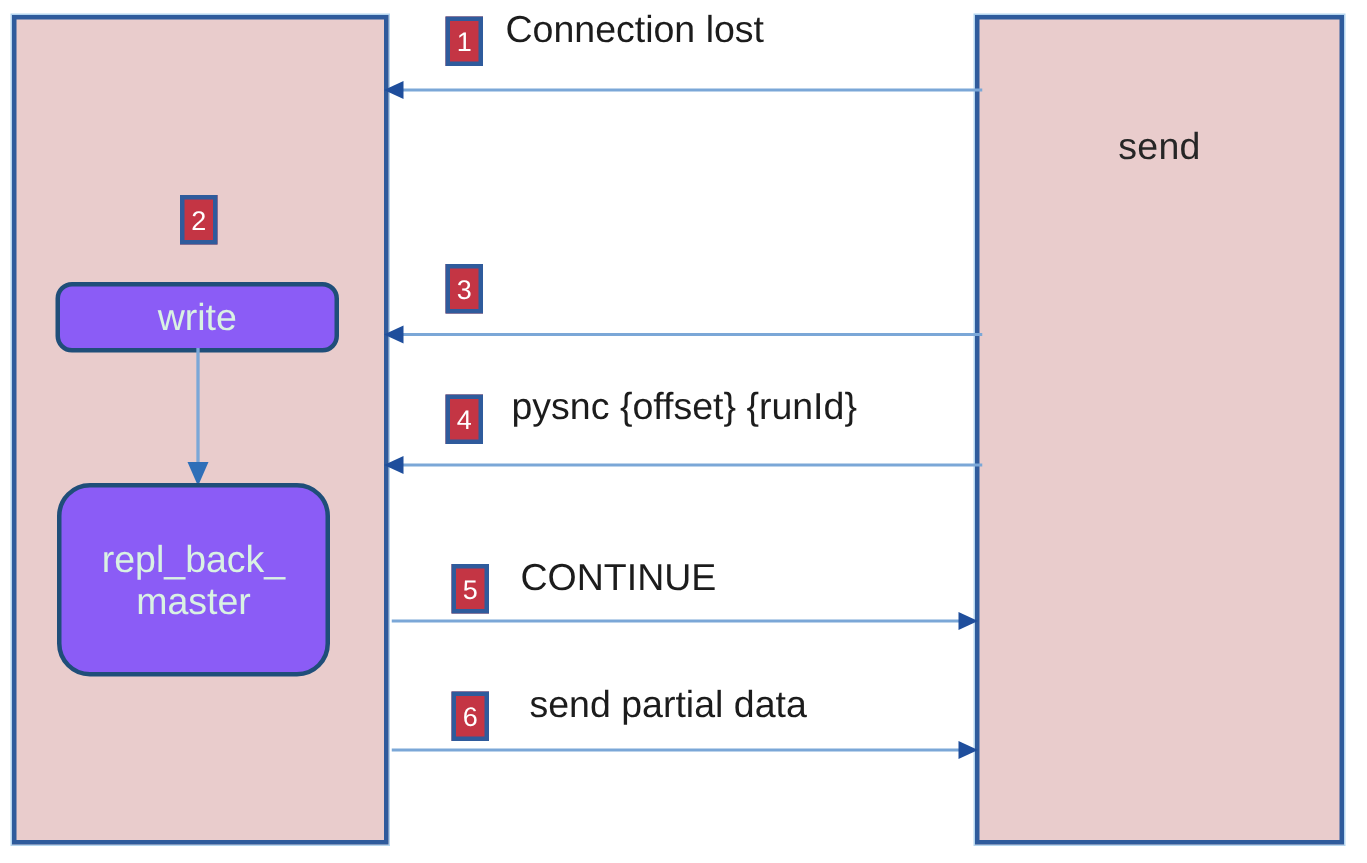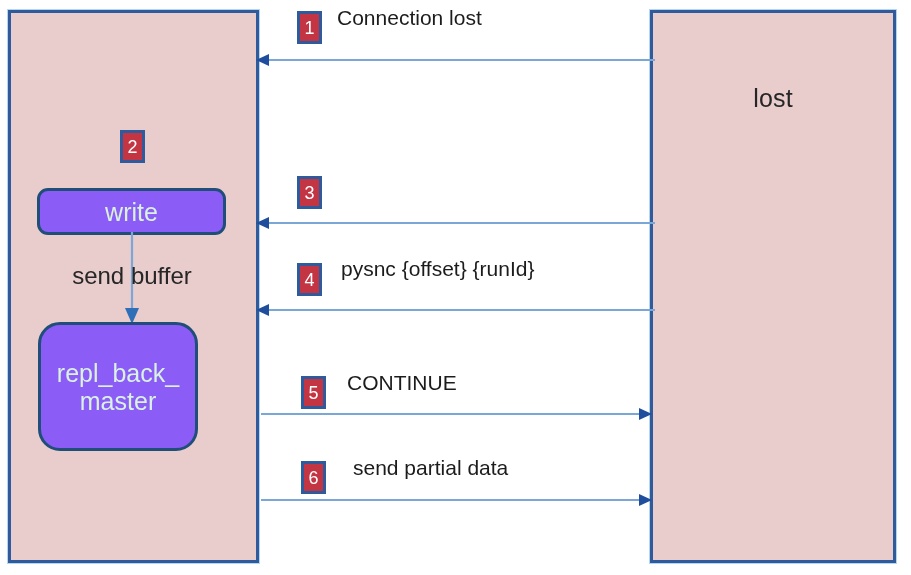--- a/index.html
+++ b/index.html
@@ -52,21 +52,21 @@
     justify-content: center;
     text-align: center;
     line-height: 1.12;
   }
   #write-box {
     left: 37px; top: 188px; width: 189px; height: 47px;
     border-radius: 11px;
     font-size: 25px;
   }
   #repl-box {
-    left: 38px; top: 322px; width: 160px; height: 129px;
+    left: 38px; top: 322px; width: 182px; height: 129px;
     border-radius: 22px;
     font-size: 25px;
   }
 
   
   #send-buffer-arrow {
     position: absolute;
     left: 110px;
     top: 232px;
     width: 44px;
@@ -94,21 +94,21 @@
     font-size: 18px;
     display: flex;
     align-items: center;
     justify-content: center;
     line-height: 1;
   }
 
   
   .msg-text {
     position: absolute;
-    font-size: 21px;
+    font-size: 25px;
     color: #1c1c1c;
     white-space: nowrap;
   }
   .msg-arrow {
     position: absolute;
     height: 14px;
   }
 
   #badge2 { left: 120px; top: 130px; }
 </style>
@@ -119,31 +119,30 @@
 
   <div class="node-box" id="master-box"></div>
   <div class="badge" id="badge2">2</div>
 
   <div class="green-box" id="write-box">write</div>
 
   <svg id="send-buffer-arrow" viewBox="0 0 44 94">
     <line x1="22" y1="0" x2="22" y2="82" stroke="#7ba7d7" stroke-width="2.2"></line>
     <polygon points="22,92 15,76 29,76" fill="#2f6fb8"></polygon>
   </svg>
-  <div id="send-buffer-text">send buffer</div>
 
   <div class="green-box" id="repl-box">
     <div>
       <div>repl_back_</div>
       <div>master</div>
     </div>
   </div>
 
   <div class="node-box" id="slave-box"></div>
-  <div class="node-label" style="left:650px; top:84px; width:246px;">lost</div>
+  <div class="node-label" style="left:650px; top:84px; width:246px;">send</div>
 
   <div class="badge" style="left:297px; top:11px;">1</div>
   <div class="msg-text" style="left:337px; top:6px;">Connection lost</div>
   <svg class="msg-arrow" style="left:255px; top:53px; width:400px;" viewBox="0 0 400 14" preserveAspectRatio="none">
     <line x1="10" y1="7" x2="400" y2="7" stroke="#7ba7d7" stroke-width="2"></line>
     <polygon points="1,7 14,1 14,13" fill="#1f4e9c"></polygon>
   </svg>
 
   <div class="badge" style="left:297px; top:176px;">3</div>
   <svg class="msg-arrow" style="left:255px; top:216px; width:400px;" viewBox="0 0 400 14" preserveAspectRatio="none">

